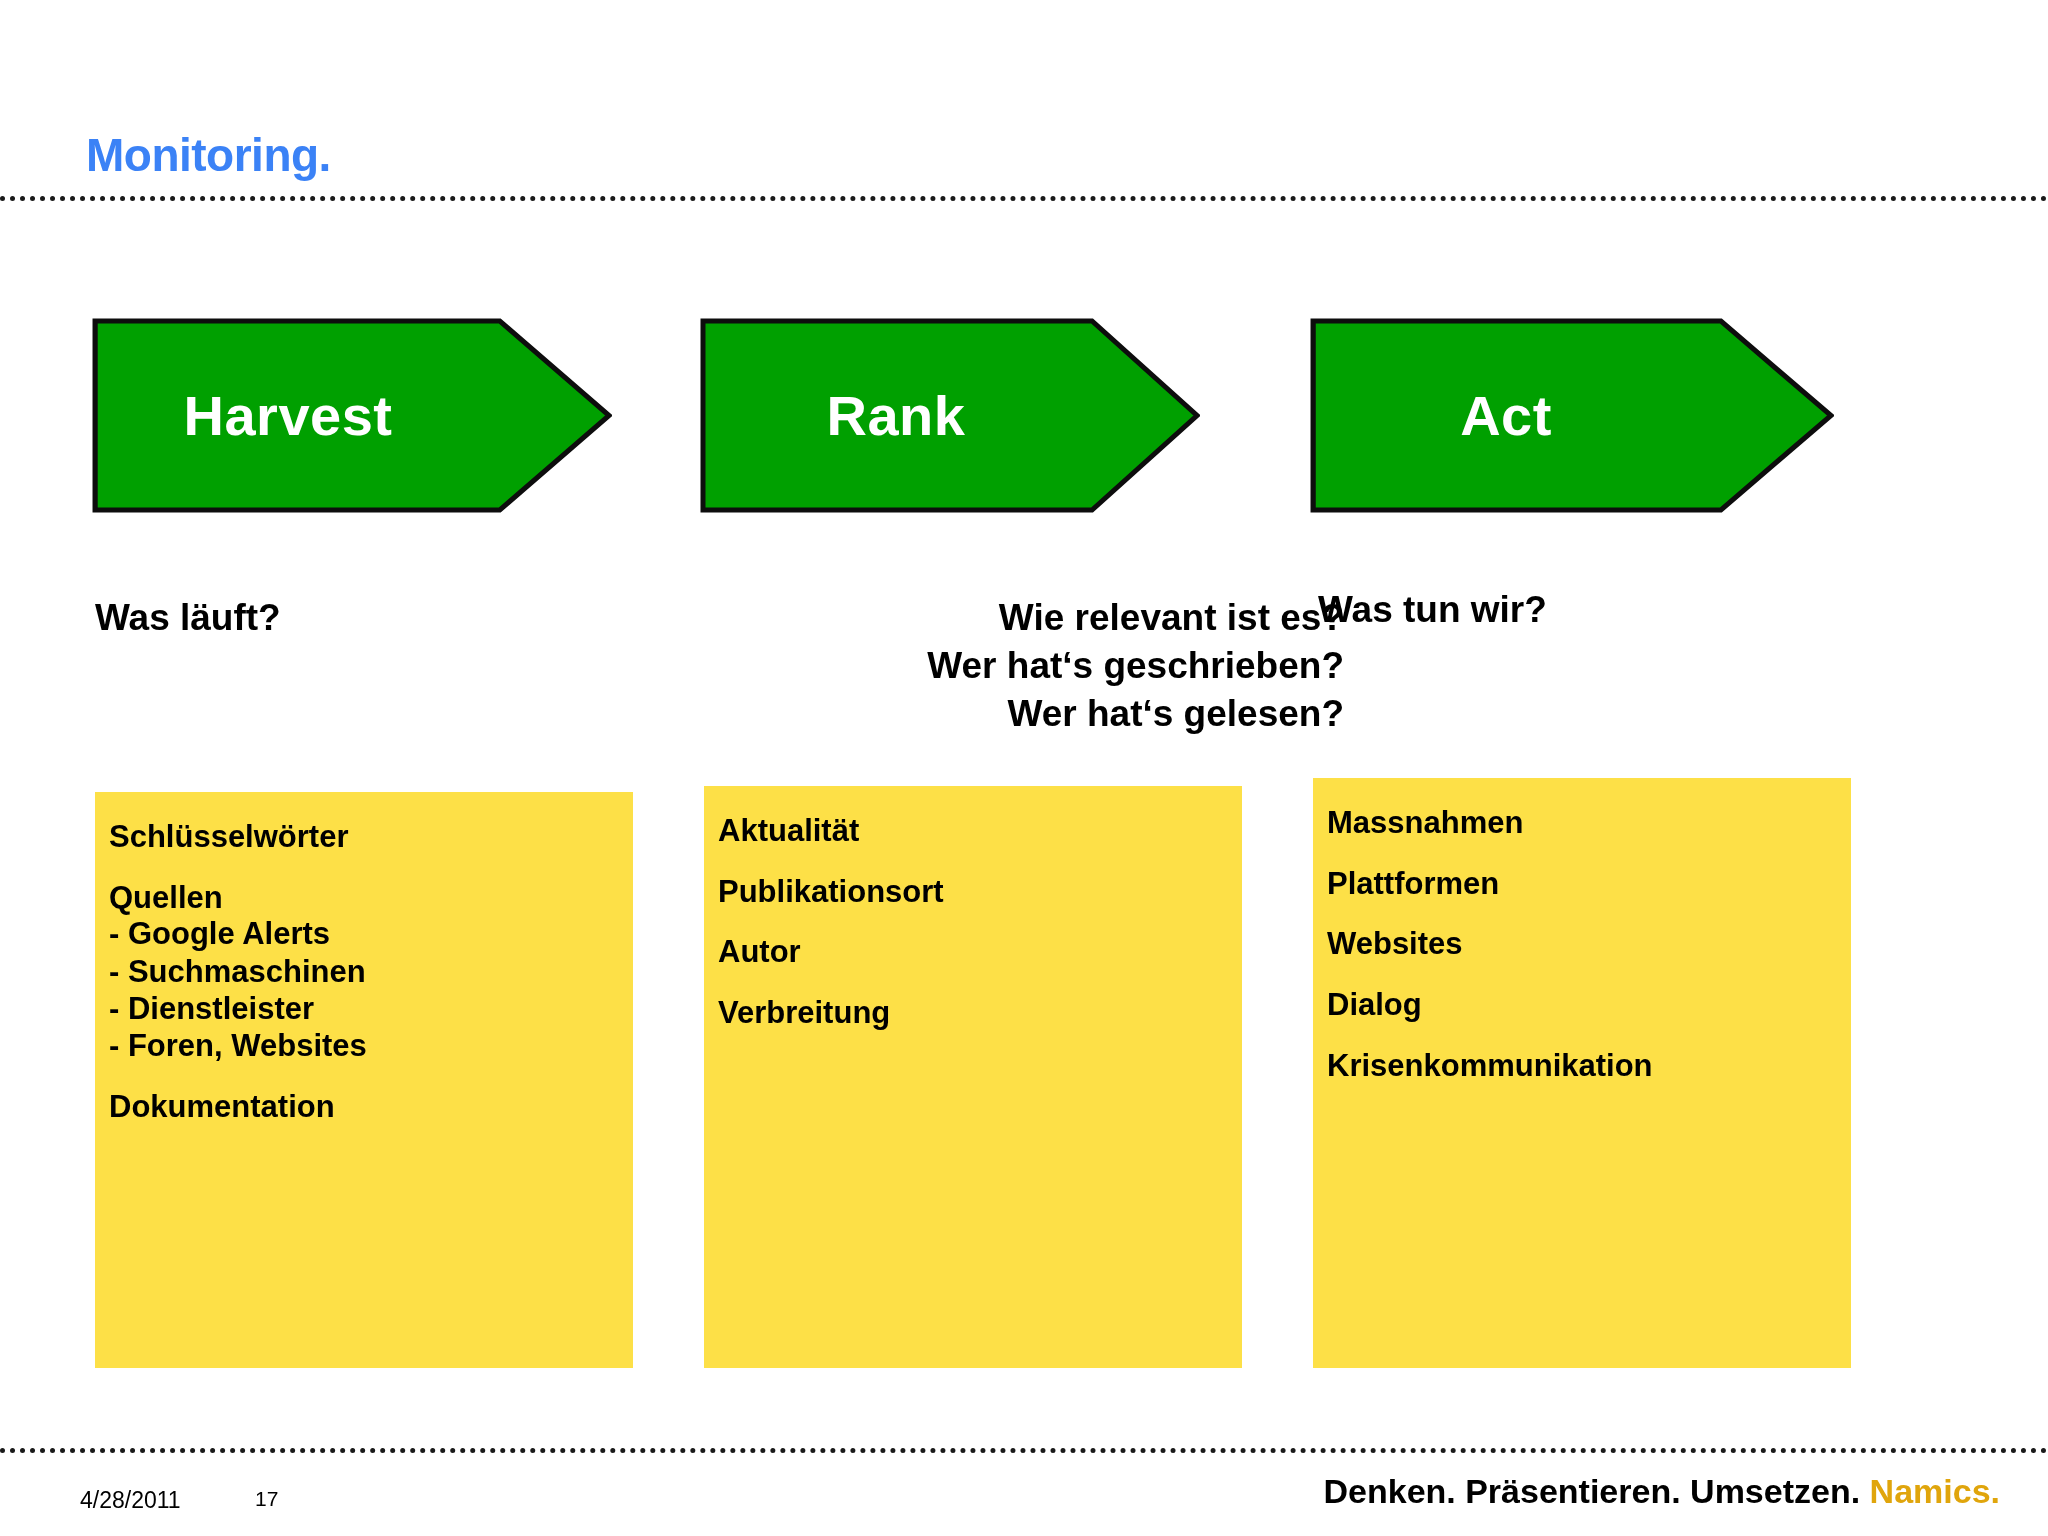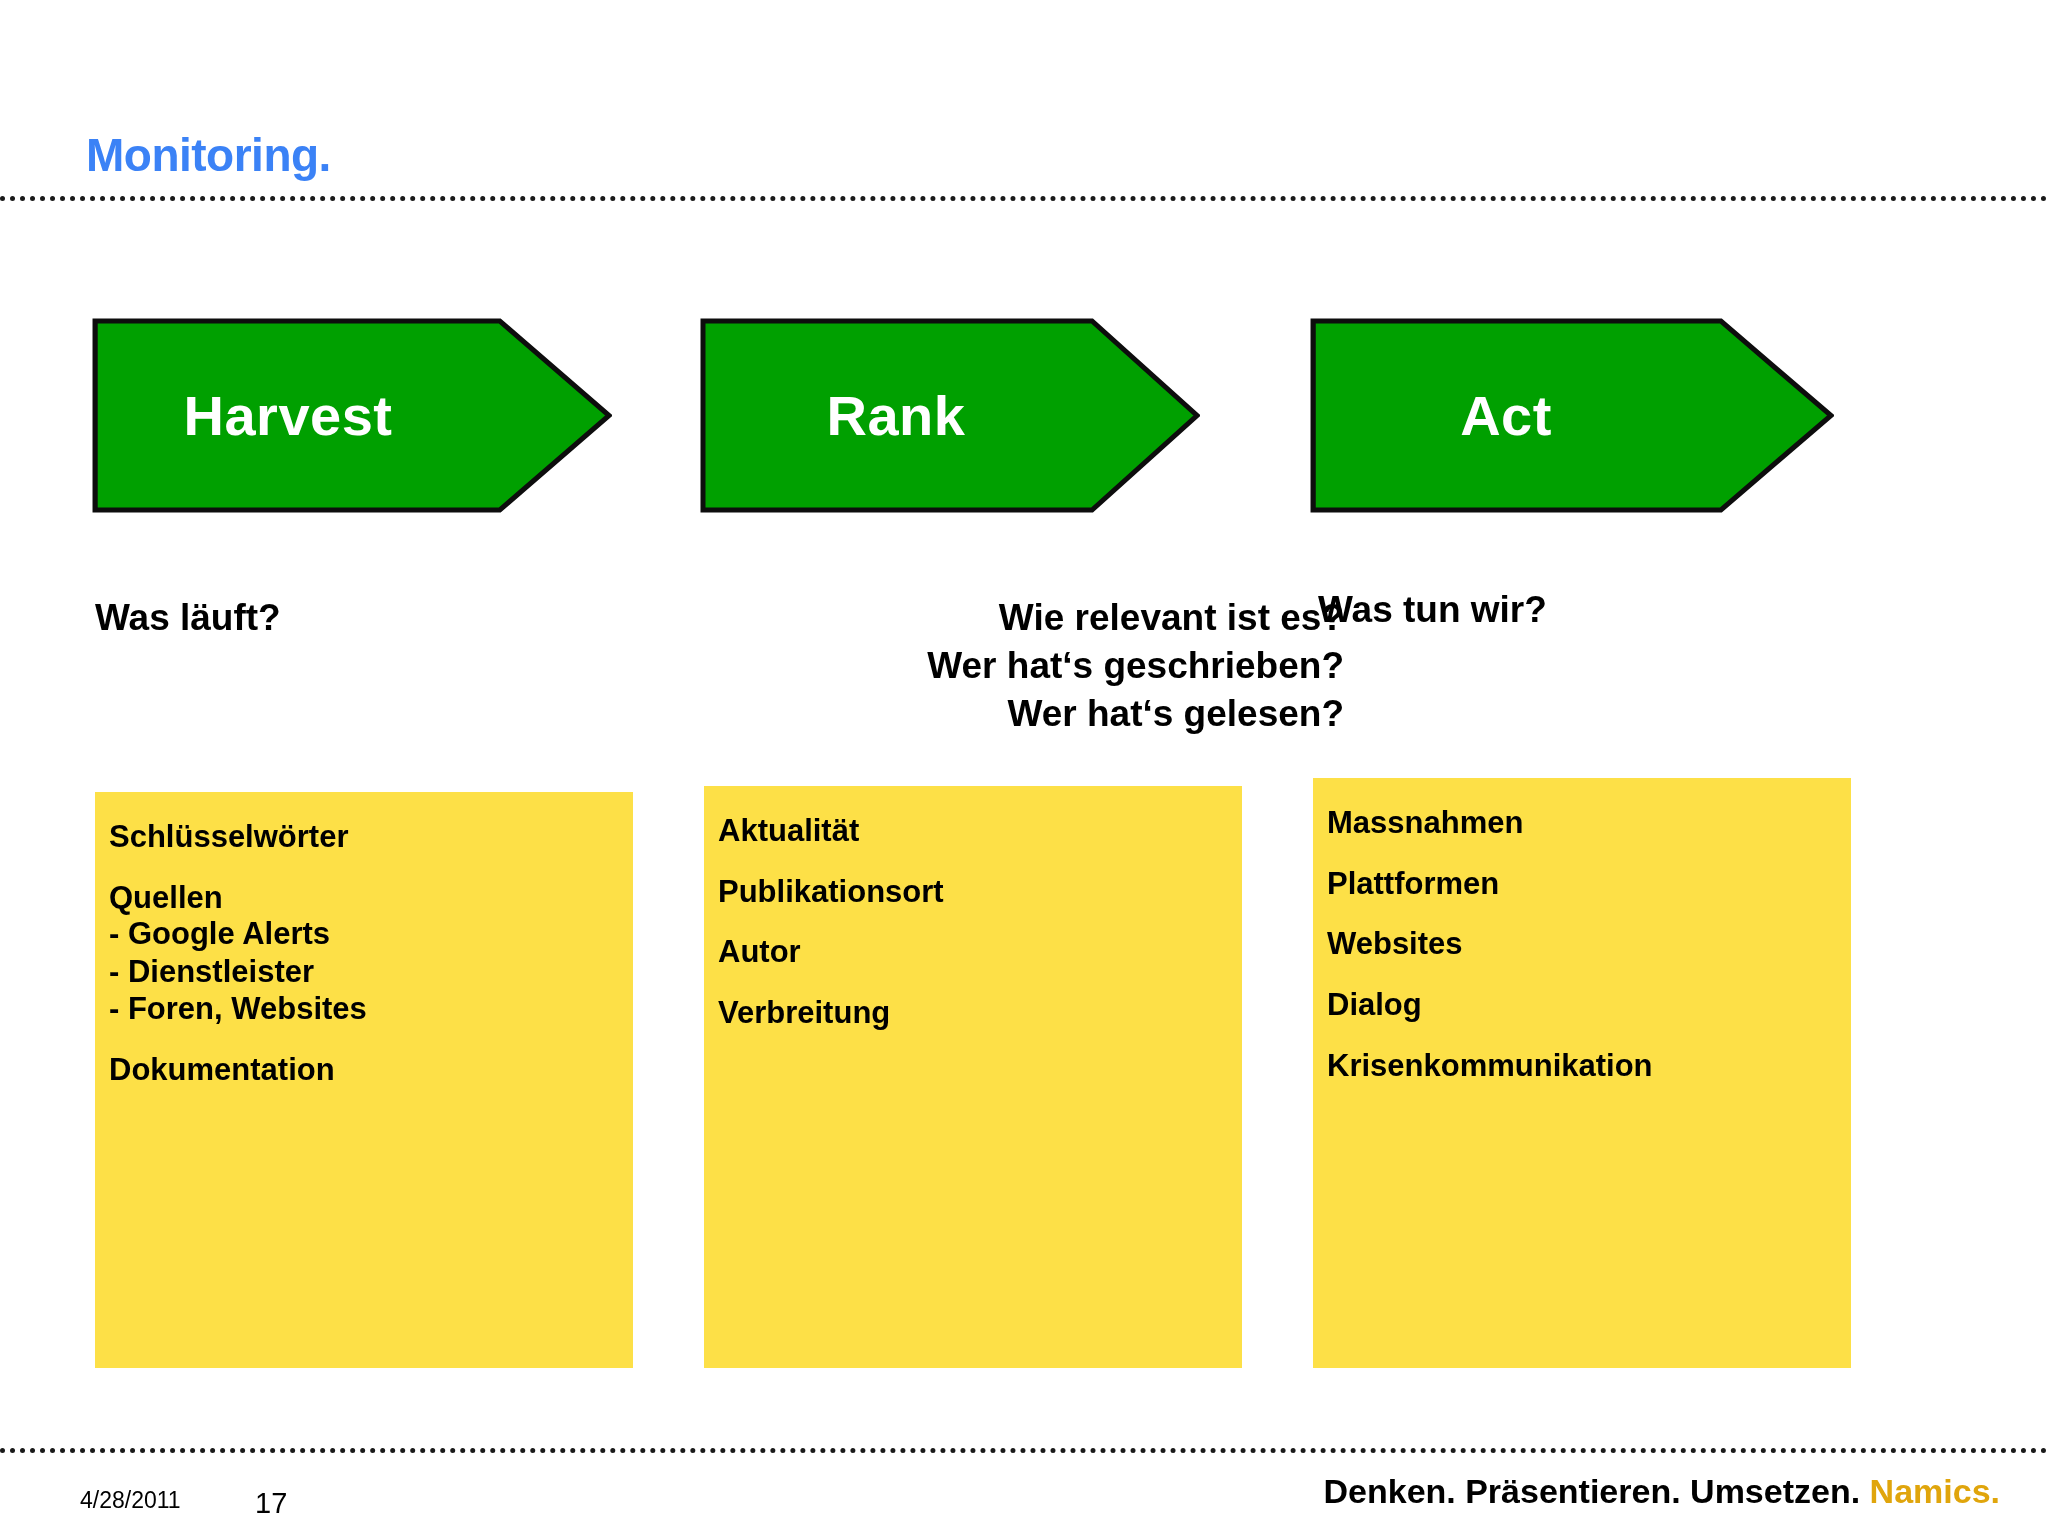--- a/index.html
+++ b/index.html
@@ -132,21 +132,21 @@
     position: absolute;
     left: 80px;
     top: 1487px;
     font-size: 23px;
     color: #000000;
   }
   #footer-pagenum {
     position: absolute;
     left: 255px;
     top: 1487px;
-    font-size: 29px;
+    font-size: 21px;
     color: #000000;
   }
   #footer-tagline {
     position: absolute;
     right: 48px;
     top: 1472px;
     font-size: 34px;
     font-weight: bold;
     color: #000000;
     white-space: nowrap;
@@ -174,20 +174,21 @@
     </div>
 
     <div class="question" style="left:95px; top:594px; width:470px;">Was läuft?</div>
 
     <div class="panel" style="left:95px; top:792px; width:538px; height:576px;">
       <div class="panel-inner">
         <div class="panel-item">Schlüsselwörter</div>
         <div class="panel-item tight">Quellen</div>
         <div class="panel-sublist">
           <div class="panel-subitem">- Google Alerts</div>
+          <div class="panel-subitem">- Suchmaschinen</div>
           <div class="panel-subitem">- Dienstleister</div>
           <div class="panel-subitem">- Foren, Websites</div>
         </div>
         <div class="spacer-after-list"></div>
         <div class="panel-item">Dokumentation</div>
       </div>
     </div>
   </div>
 
   <div class="column" id="column-1">

